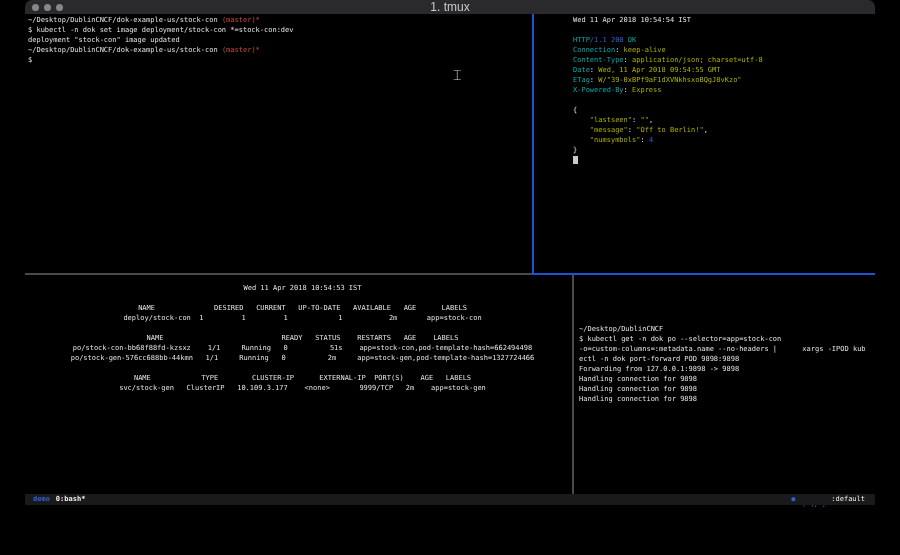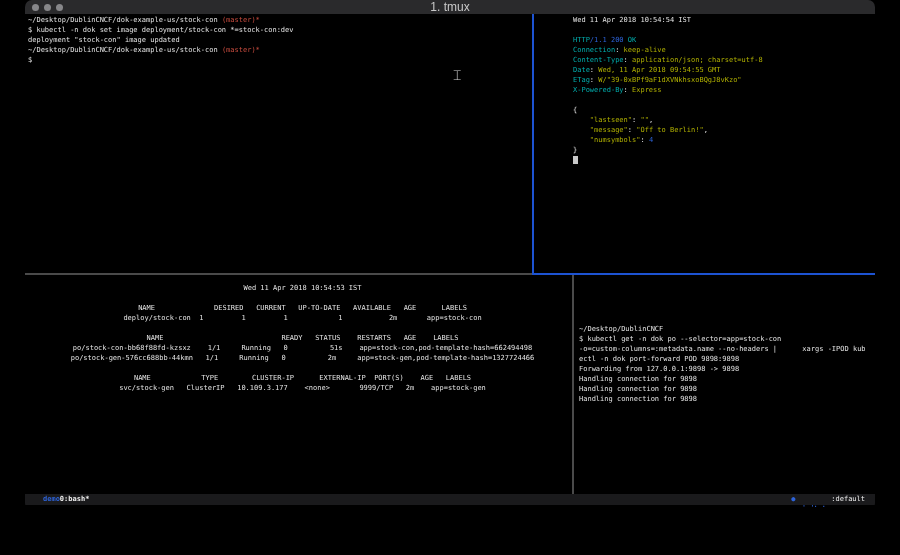--- a/index.html
+++ b/index.html
@@ -34,23 +34,23 @@
   .c-cyan{color:var(--cyan,#00adad);}
   .c-yellow{color:var(--yellow,#b1b100);}
   .c-blue{color:var(--blue,#2d63d9);}
   .c-cursor{display:inline-block;width:5px;height:8px;background:var(--cursor,#c9c9c9);
             color:transparent;vertical-align:-1px;}
   .ibeam{position:absolute;left:428px;top:54px;color:#cfcfcf;font-size:14px;line-height:14px;
          font-family:"DejaVu Sans",sans-serif;}
   .statusbar{position:absolute;left:0;top:494px;width:850px;height:11px;
              background:var(--statusbar_bg,#1a1a1c);display:flex;align-items:center;
              justify-content:space-between;font-size:7px;line-height:11px;}
-  .sb-left{padding-left:18px;display:flex;align-items:center;}
+  .sb-left{padding-left:8px;display:flex;align-items:center;}
   .sb-session{color:var(--blue,#2d63d9);font-weight:bold;}
-  .sb-window{color:#f0f0f0;font-weight:bold;}
+  .sb-window{color:#f0f0f0;font-weight:bold;margin-left:6px;}
   .sb-right{padding-right:10px;display:flex;align-items:center;}
   .kube-icon{color:var(--blue,#2d63d9);font-size:7px;margin-right:2px;}
   .kube-ctx{color:var(--blue,#2d63d9);font-weight:bold;margin-top:20px;}
   .kube-ns{color:#f0f0f0;font-weight:normal;}
 </style>
 </head>
 <body>
 
 <div class="screen">
   <div class="window">

